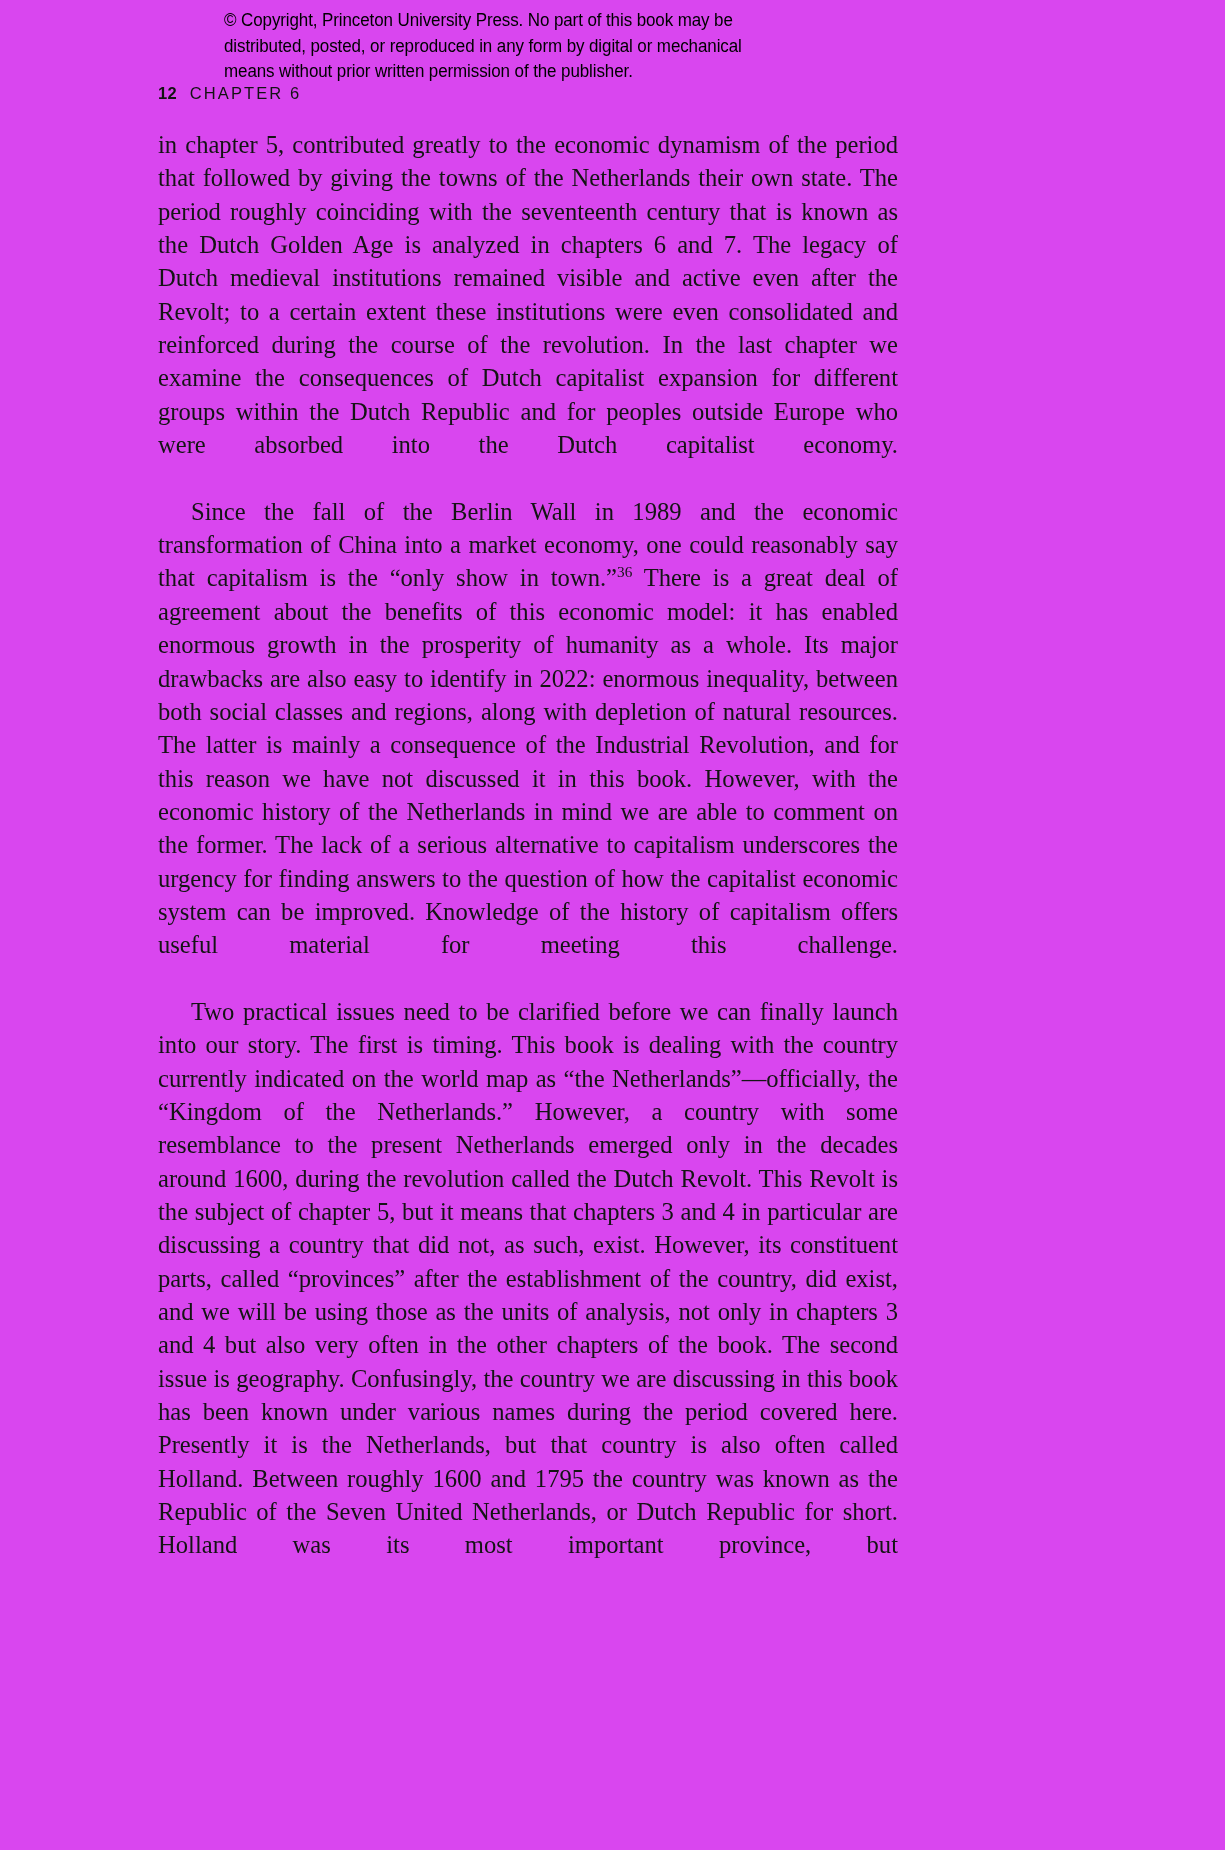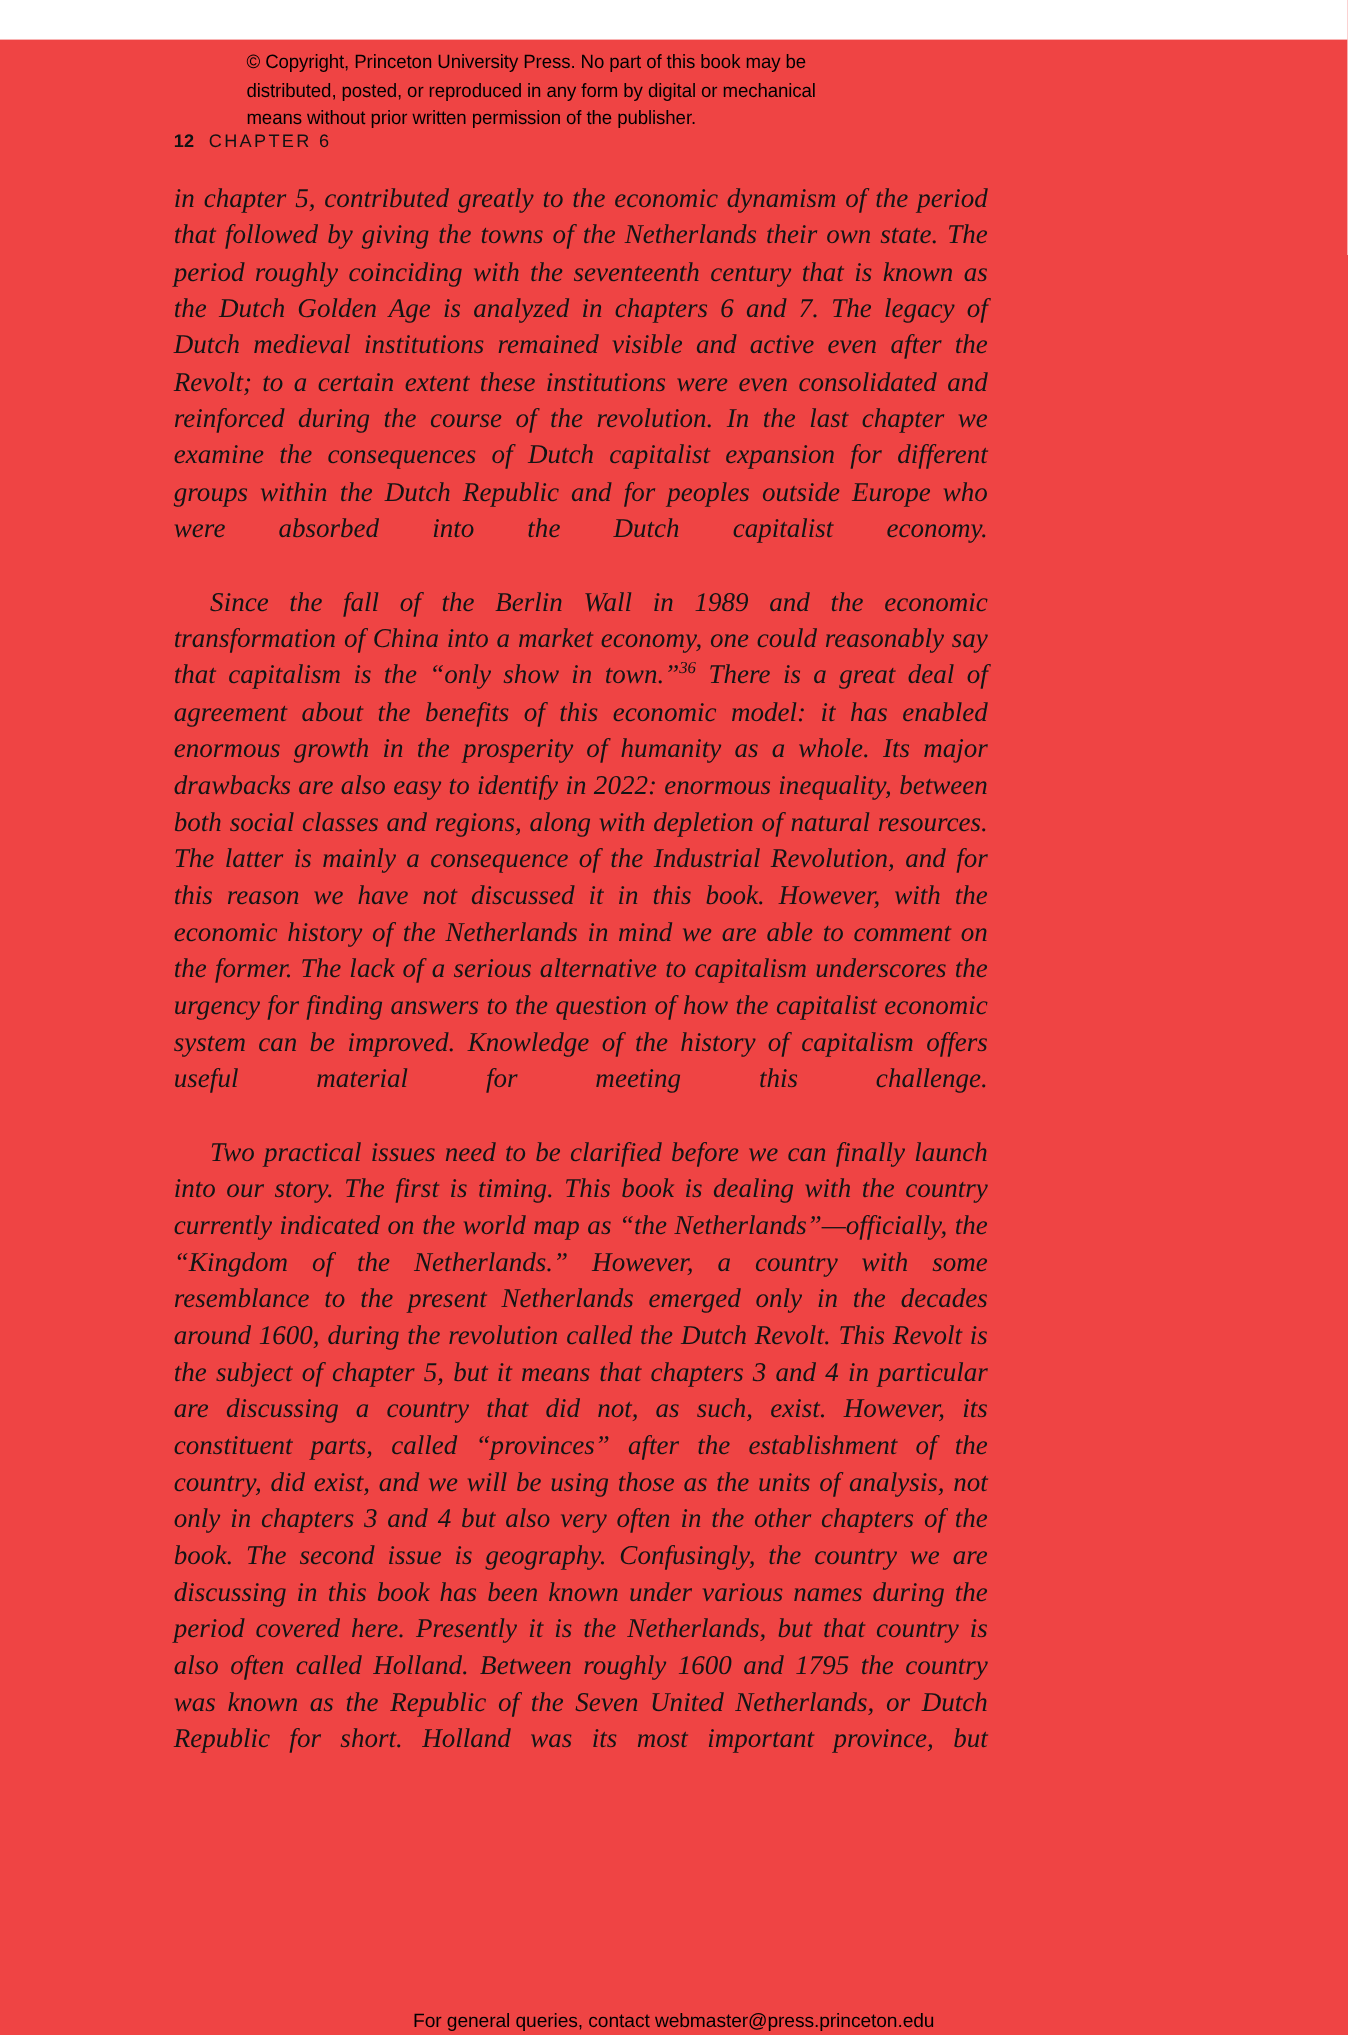--- a/index.html
+++ b/index.html
@@ -13,22 +13,21 @@
     height: 1850px;
     position: relative;
     font-family: "Liberation Serif", "DejaVu Serif", serif;
     color: #111111;
     overflow: hidden;
   }
 
   .page {
     position: absolute;
     inset: 0;
-    background: #ef4444;
-    margin-top: 36px;
+    background: #d946ef;
   }
 
   
   .copyright-notice {
     position: absolute;
     left: 224px;
     top: 8px;
     width: 600px;
     font-family: "Liberation Sans", "DejaVu Sans", sans-serif;
     font-size: 17.5px;
@@ -60,21 +59,20 @@
     letter-spacing: 2.1px;
     margin-left: 13px;
   }
 
   
   .text-column {
     position: absolute;
     left: 158px;
     top: 128px;
     width: 740px;
-    font-style: italic;
   }
   .body-paragraph {
     font-family: "Liberation Serif", "DejaVu Serif", serif;
     font-size: 24.6px;
     line-height: 33.35px;
     text-align: justify;
     text-justify: inter-word;
     color: #141414;
     margin: 0;
     hyphens: manual;
@@ -124,17 +122,14 @@
   <div class="text-column">
 
     <p class="body-paragraph">in chapter 5, contributed greatly to the economic dynamism of the period that followed by giving the towns of the Netherlands their own state. The period roughly coinciding with the seventeenth century that is known as the Dutch Golden Age is analyzed in chapters 6 and 7. The legacy of Dutch medieval institutions remained visible and active even after the Revolt; to a certain extent these institutions were even consolidated and reinforced during the course of the revolution. In the last chapter we examine the consequences of Dutch capitalist expansion for different groups within the Dutch Republic and for peoples outside Europe who were absorbed into the Dutch capitalist economy.</p>
 
     <p class="body-paragraph indent"><span>Since the fall of the Berlin Wall in 1989 and the economic transformation of China into a market economy, one could reasonably say that capitalism is the “only show in town.”</span><span class="fn-ref">36</span><span> There is a great deal of agreement about the benefits of this economic model: it has enabled enormous growth in the prosperity of humanity as a whole. Its major drawbacks are also easy to iden­tify in 2022: enormous inequality, between both social classes and regions, along with depletion of natural resources. The latter is mainly a consequence of the Industrial Revolution, and for this reason we have not discussed it in this book. However, with the economic history of the Netherlands in mind we are able to comment on the former. The lack of a serious alternative to capitalism underscores the urgency for finding answers to the question of how the capitalist economic system can be improved. Knowledge of the history of capitalism offers useful material for meeting this challenge.</span></p>
 
     <p class="body-paragraph indent">Two practical issues need to be clarified before we can finally launch into our story. The first is timing. This book is dealing with the country currently indicated on the world map as “the Netherlands”—officially, the “Kingdom of the Netherlands.” However, a country with some resemblance to the present Netherlands emerged only in the decades around 1600, during the revolution called the Dutch Revolt. This Revolt is the subject of chapter 5, but it means that chapters 3 and 4 in particular are discussing a country that did not, as such, exist. However, its constituent parts, called “provinces” after the establishment of the country, did exist, and we will be using those as the units of analysis, not only in chapters 3 and 4 but also very often in the other chapters of the book. The second issue is geography. Confusingly, the country we are discussing in this book has been known under various names during the period covered here. Presently it is the Netherlands, but that country is also often called Holland. Between roughly 1600 and 1795 the country was known as the Republic of the Seven United Netherlands, or Dutch Republic for short. Holland was its most important province, but</p>
 
   </div>
 
-  <div class="page-footer">
-    <span>For general queries, contact webmaster@press.princeton.edu</span>
-  </div>
 
 </div>
 
 </body></html>

